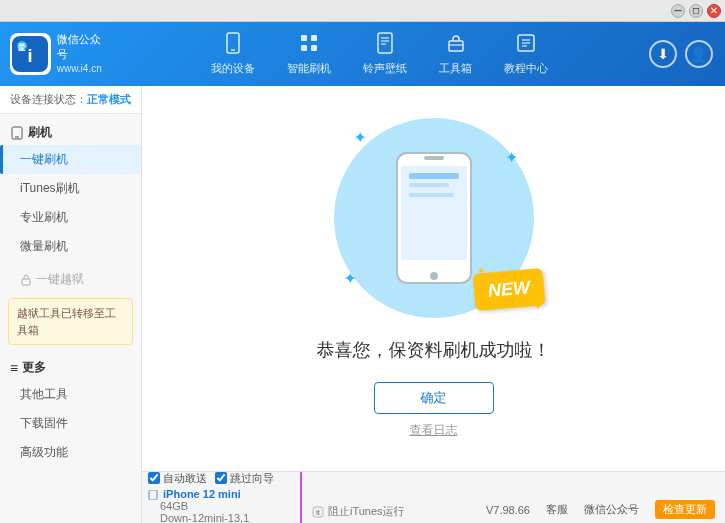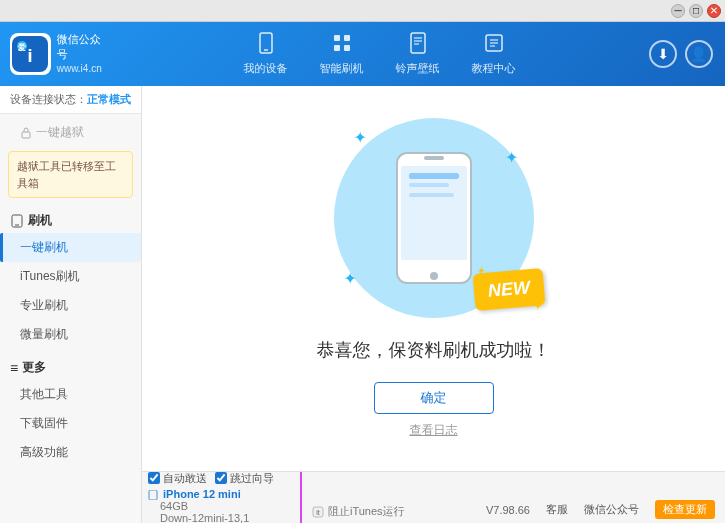--- a/index.html
+++ b/index.html
@@ -346,20 +346,30 @@
             <line x1="7" y1="6" x2="15" y2="6" stroke="white" stroke-width="1.2"></line>
             <line x1="7" y1="9" x2="15" y2="9" stroke="white" stroke-width="1.2"></line>
             <line x1="7" y1="12" x2="12" y2="12" stroke="white" stroke-width="1.2"></line>
           </svg>
       </div>
       <span>铃声壁纸</span>
     </div>
     <div class="nav-tab">
       <div class="nav-tab-icon">
         <svg width="22" height="22" viewBox="0 0 22 22">
+            <rect x="4" y="9" width="14" height="10" rx="1" stroke="white" stroke-width="1.5" fill="none"></rect>
+            <path d="M8 9 V7 Q8 4 11 4 Q14 4 14 7 V9" stroke="white" stroke-width="1.5" fill="none"></path>
+            <line x1="4" y1="13" x2="18" y2="13" stroke="white" stroke-width="1.2"></line>
+          </svg>
+      </div>
+      <span>工具箱</span>
+    </div>
+    <div class="nav-tab">
+      <div class="nav-tab-icon">
+        <svg width="22" height="22" viewBox="0 0 22 22">
             <rect x="3" y="3" width="16" height="16" rx="2" stroke="white" stroke-width="1.5" fill="none"></rect>
             <line x1="7" y1="8" x2="15" y2="8" stroke="white" stroke-width="1.2"></line>
             <line x1="7" y1="11" x2="15" y2="11" stroke="white" stroke-width="1.2"></line>
             <line x1="7" y1="14" x2="12" y2="14" stroke="white" stroke-width="1.2"></line>
           </svg>
       </div>
       <span>教程中心</span>
     </div>
   </div>
 
@@ -370,51 +380,51 @@
 </div>
 
 <div style="display:flex; height: calc(523px - 22px - 64px);">
 
   <div class="sidebar">
     <div class="device-status">
       <span>设备连接状态：</span><span class="status-val">正常模式</span>
     </div>
 
     <div class="sidebar-section">
+      <div class="sidebar-section-title">
+        <svg width="14" height="14" viewBox="0 0 14 14" style="margin-right:4px;">
+            <rect x="2" y="1" width="10" height="12" rx="1.5" stroke="#555" stroke-width="1" fill="none"></rect>
+            <line x1="5" y1="11" x2="9" y2="11" stroke="#555" stroke-width="1"></line>
+          </svg>
+        <span>刷机</span>
+      </div>
+      <div class="sidebar-item active">
+        <span>一键刷机</span>
+      </div>
+      <div class="sidebar-item">
+        <span>iTunes刷机</span>
+      </div>
+      <div class="sidebar-item">
+        <span>专业刷机</span>
+      </div>
+      <div class="sidebar-item">
+        <span>微量刷机</span>
+      </div>
+    </div>
+
+    <div class="sidebar-section">
       <div class="sidebar-disabled">
         <svg width="12" height="12" viewBox="0 0 12 12">
             <rect x="2" y="5" width="8" height="6" rx="1" stroke="#aaa" stroke-width="1" fill="none"></rect>
             <path d="M4 5 V3.5 Q4 1 6 1 Q8 1 8 3.5 V5" stroke="#aaa" stroke-width="1" fill="none"></path>
           </svg>
         <span>一键越狱</span>
       </div>
       <div class="sidebar-notice">
         <span>越狱工具已转移至工具箱</span>
-      </div>
-    </div>
-
-    <div class="sidebar-section">
-      <div class="sidebar-section-title">
-        <svg width="14" height="14" viewBox="0 0 14 14" style="margin-right:4px;">
-            <rect x="2" y="1" width="10" height="12" rx="1.5" stroke="#555" stroke-width="1" fill="none"></rect>
-            <line x1="5" y1="11" x2="9" y2="11" stroke="#555" stroke-width="1"></line>
-          </svg>
-        <span>刷机</span>
-      </div>
-      <div class="sidebar-item active">
-        <span>一键刷机</span>
-      </div>
-      <div class="sidebar-item">
-        <span>iTunes刷机</span>
-      </div>
-      <div class="sidebar-item">
-        <span>专业刷机</span>
-      </div>
-      <div class="sidebar-item">
-        <span>微量刷机</span>
       </div>
     </div>
 
     <div class="sidebar-section">
       <div class="sidebar-section-title">
         <span style="margin-right:4px;font-size:14px;">≡</span>
         <span>更多</span>
       </div>
       <div class="sidebar-item">
         <span>其他工具</span>

